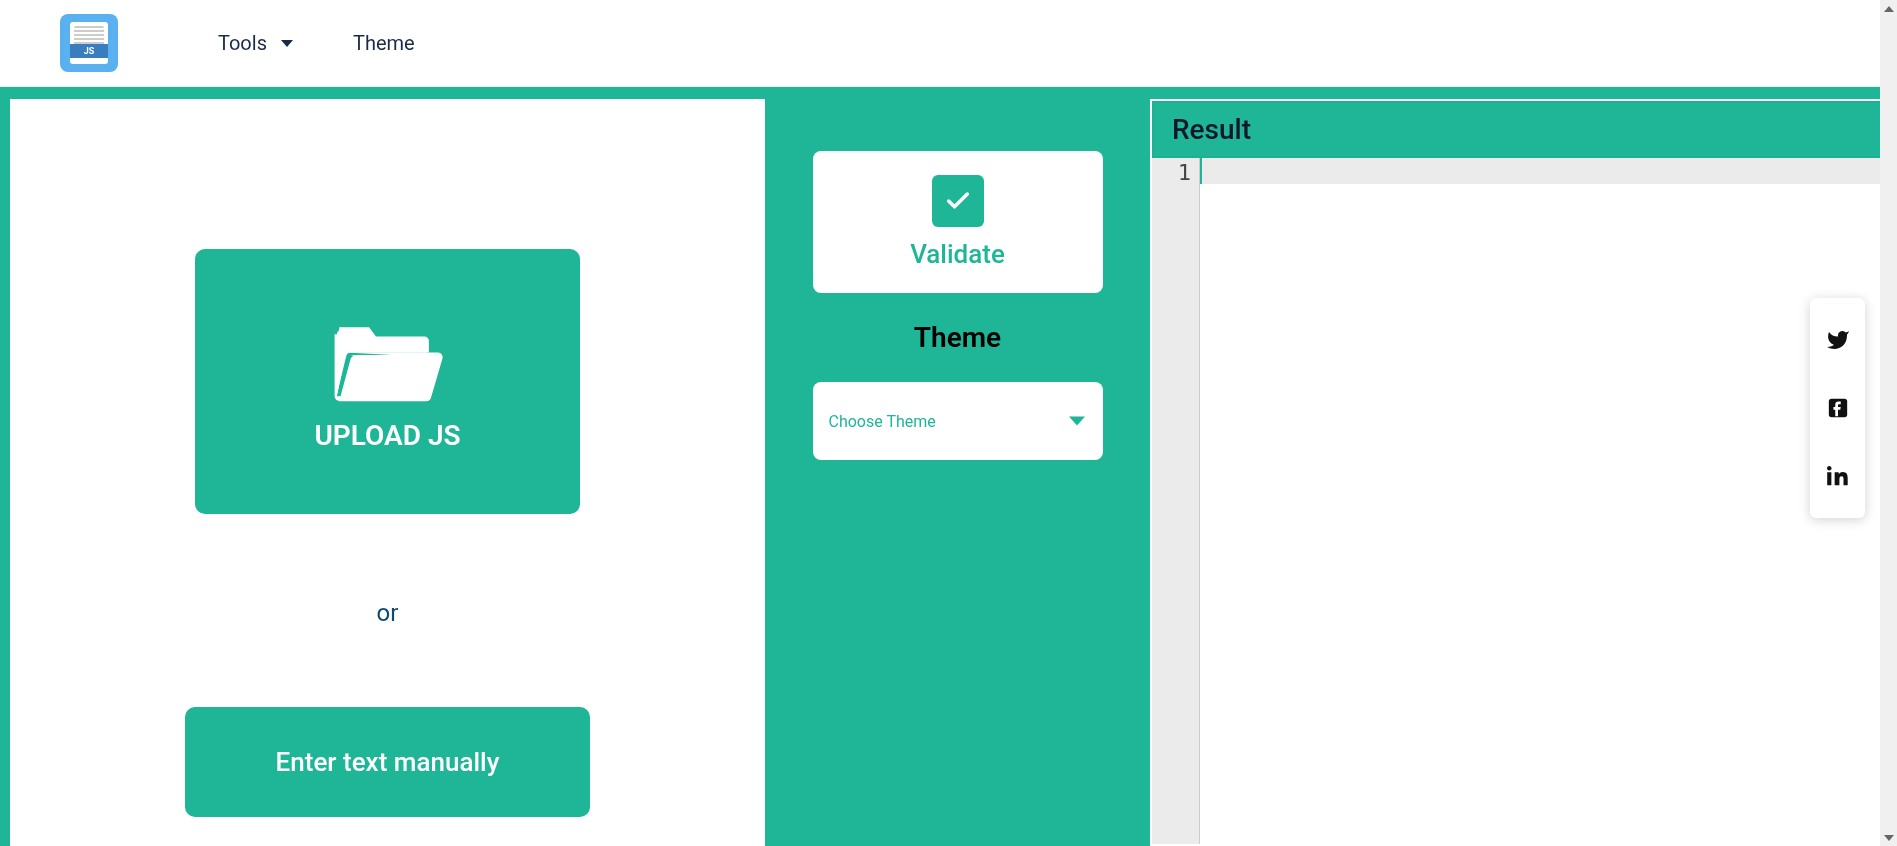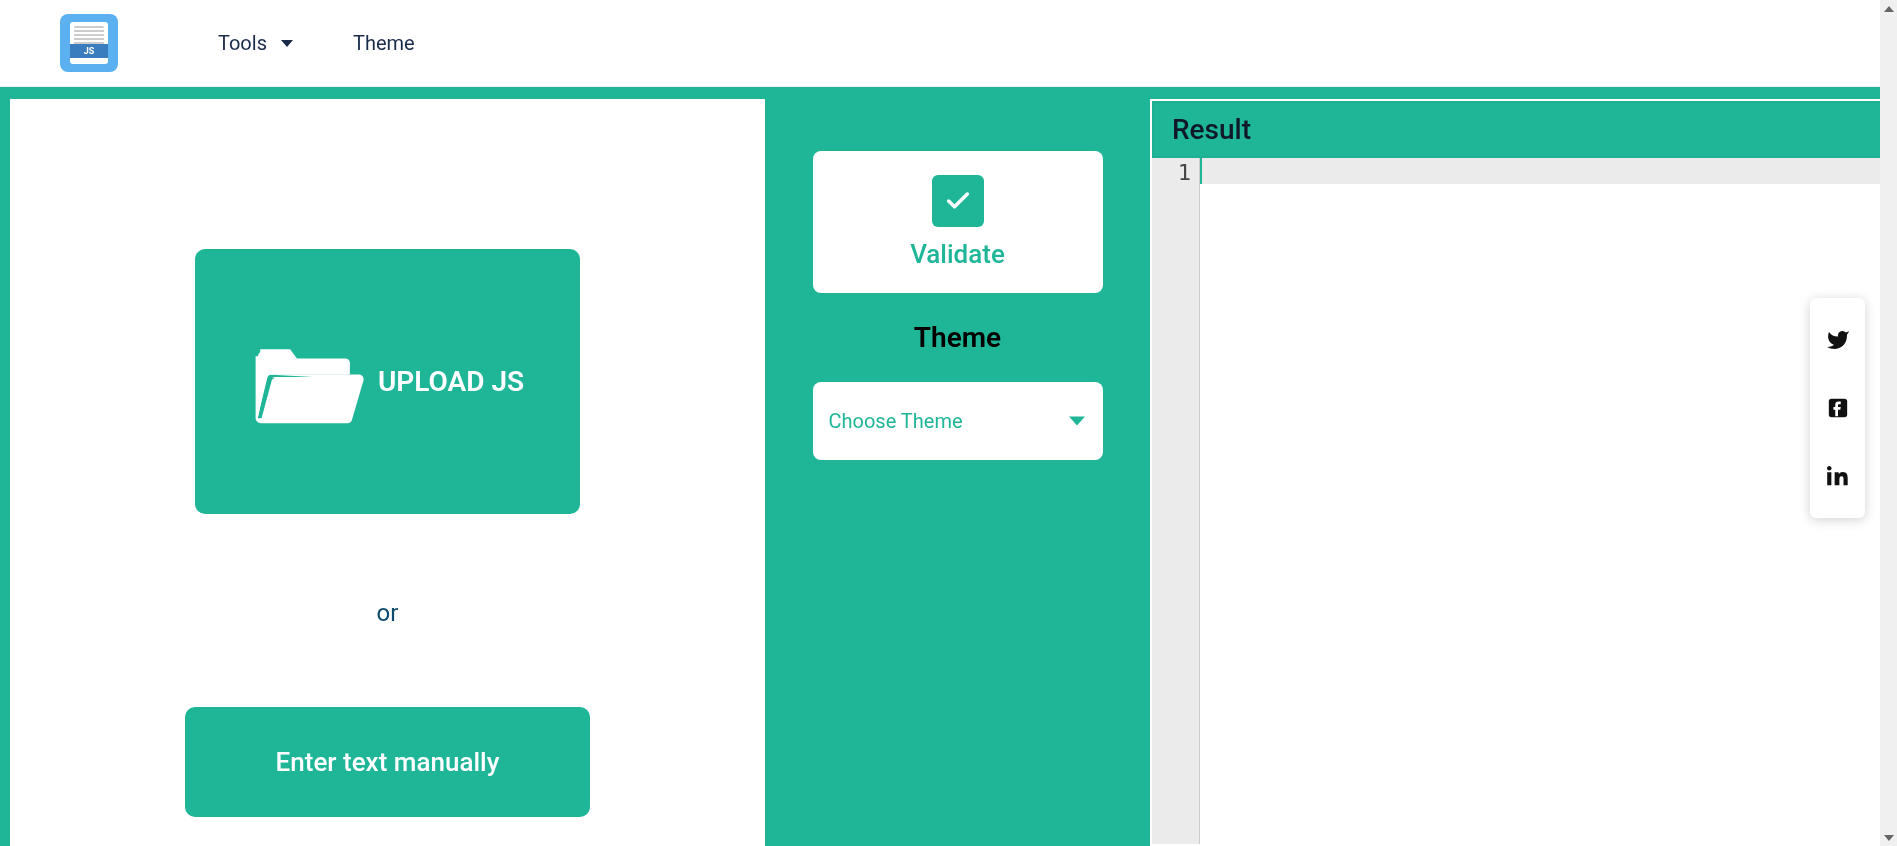--- a/index.html
+++ b/index.html
@@ -13,33 +13,33 @@
 .logo-inner::after { content: "JS"; position: absolute; bottom: 6px; left: 0; right: 0; text-align: center; font-size: 9px; font-weight: bold; color: #fff; background: #3a7dbf; padding: 2px 0; }
 .nav { display: flex; gap: 60px; }
 .nav-item { color: #1a2b4a; font-size: 20px; cursor: pointer; display: flex; align-items: center; gap: 14px; }
 .caret { width: 0; height: 0; border-left: 6px solid transparent; border-right: 6px solid transparent; border-top: 7px solid #1a2b4a; }
 
 
 .main { display: flex; height: calc(100% - 87px); background: #1fb698; padding: 12px 0 0 10px; }
 
 
 .upload-panel { width: 755px; background: #fff; display: flex; flex-direction: column; align-items: center; padding-top: 150px; }
-.upload-btn { width: 385px; height: 265px; background: #1fb698; border-radius: 10px; display: flex; flex-direction: row; align-items: center; justify-content: center; gap: 12px; cursor: pointer; }
+.upload-btn { width: 385px; height: 265px; background: #1fb698; border-radius: 10px; display: flex; flex-direction: column; align-items: center; justify-content: center; gap: 12px; cursor: pointer; }
 .folder-icon { width: 115px; height: 95px; }
 .upload-label { color: #fff; font-size: 28px; font-weight: 600; }
 .or-text { color: #0c4a6e; font-size: 24px; margin: 85px 0 80px; }
 .enter-text-btn { width: 405px; height: 110px; background: #1fb698; border-radius: 10px; display: flex; align-items: center; justify-content: center; color: #fff; font-size: 26px; font-weight: 500; cursor: pointer; }
 
 
 .controls-panel { width: 385px; display: flex; flex-direction: column; align-items: center; padding-top: 52px; gap: 28px; }
 .validate-card { width: 290px; background: #fff; border-radius: 8px; display: flex; flex-direction: column; align-items: center; padding: 24px 0; gap: 12px; cursor: pointer; }
 .check-badge { width: 52px; height: 52px; background: #1fb698; border-radius: 6px; display: flex; align-items: center; justify-content: center; }
 .validate-label { color: #1fb698; font-size: 26px; font-weight: 500; }
 .theme-label { color: #000000; font-size: 28px; font-weight: 600; }
-.theme-select { width: 290px; height: 78px; background: #fff; border-radius: 8px; display: flex; align-items: center; padding: 0 16px; color: #1fb698; font-size: 20px; position: relative; cursor: pointer; }
+.theme-select { width: 290px; height: 78px; background: #fff; border-radius: 8px; display: flex; align-items: center; padding: 0 16px; color: #1fb698; font-size: 16px; position: relative; cursor: pointer; }
 .theme-select .chev { position: absolute; right: 18px; top: 50%; transform: translateY(-50%); width: 0; height: 0; border-left: 8px solid transparent; border-right: 8px solid transparent; border-top: 9px solid #1fb698; }
 
 
 .result-panel { flex: 1; background: #fff; border: 2px solid #fff; display: flex; flex-direction: column; margin-right: 12px; }
 .result-header { background: #1fb698; color: #0f172a; padding: 10px 18px; font-size: 28px; font-weight: 500; border: 2px solid #1eb093; }
 .editor { flex: 1; display: flex; }
 .gutter { width: 48px; background: #ebebeb; border-right: 1px solid #ccc; text-align: right; padding: 2px 8px 0 0; font-family: monospace; font-size: 22px; color: #444; }
 .editor-area { flex: 1; background: #fff; }
 .editor-first-line { height: 26px; background: #ebebeb; border-left: 2px solid #1fb698; }
 

